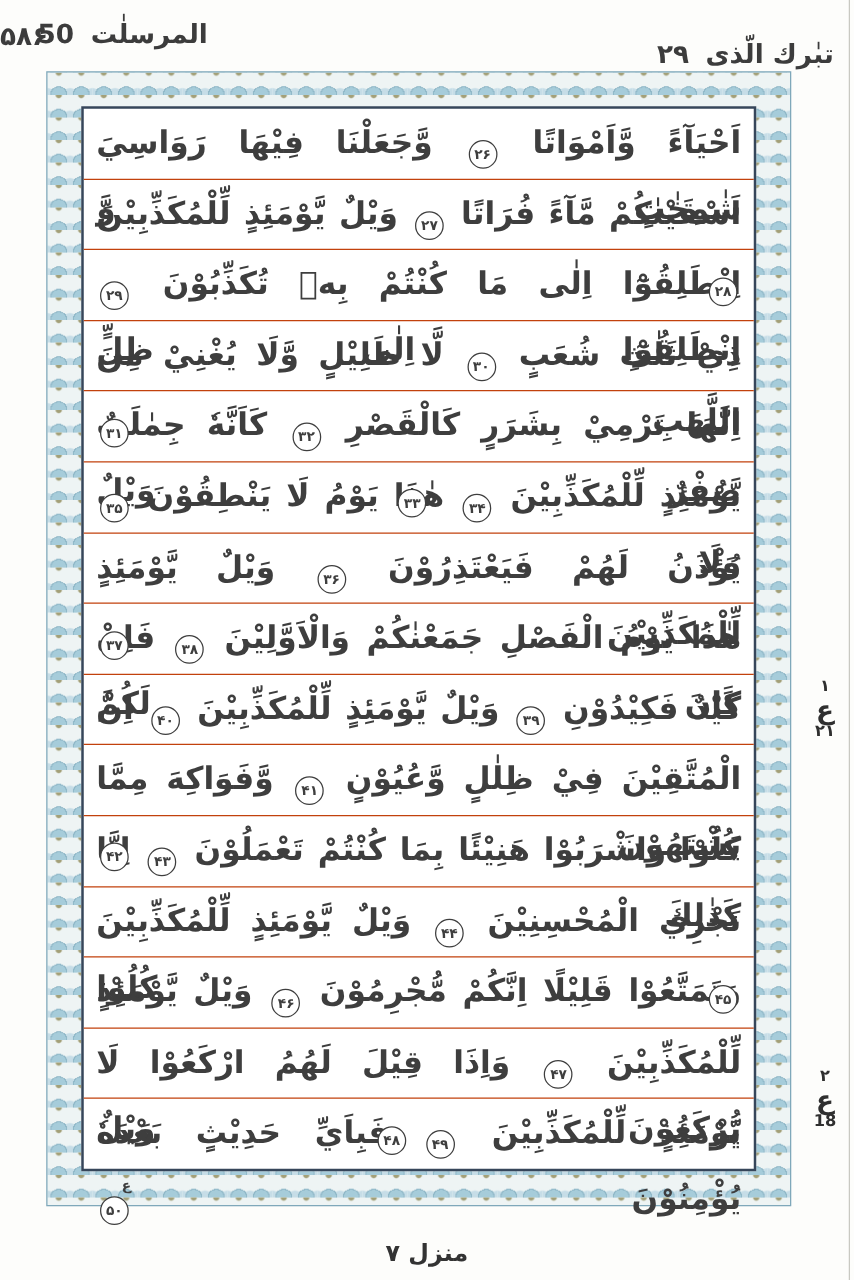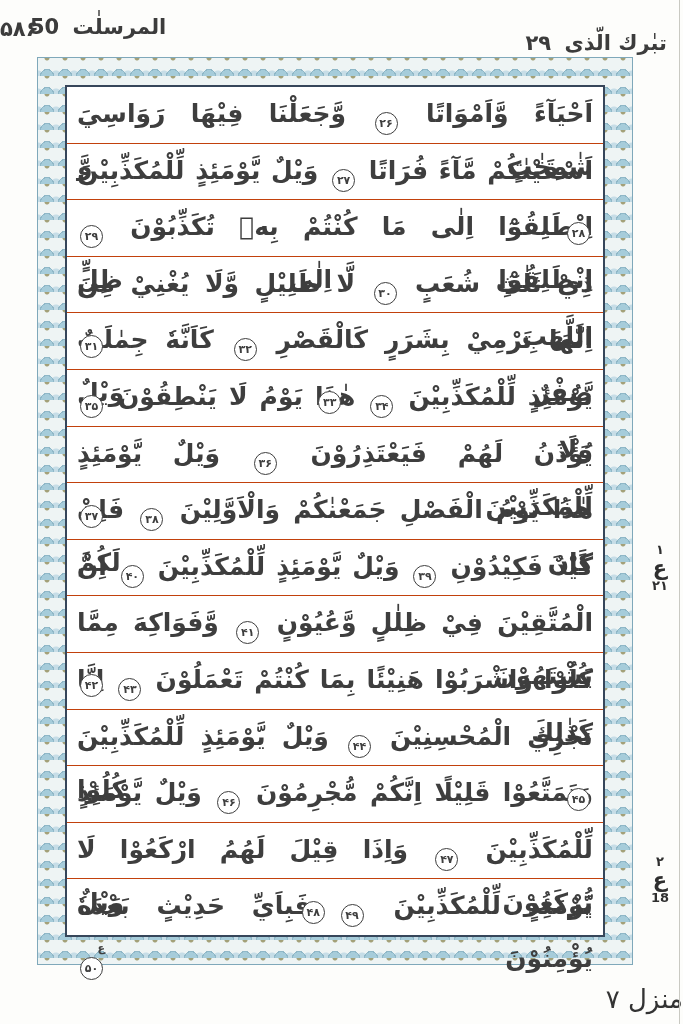--- a/index.html
+++ b/index.html
@@ -61,22 +61,22 @@
     position:absolute;width:34px;right:6px;text-align:center;
     font-weight:bold;color:#2f2f2f;direction:rtl;line-height:1.05;
   }
   .ruku-marker .t{display:block;font-size:13px;}
   .ruku-marker .s{display:block;font-size:21px;}
   .ruku-marker .b{display:block;font-size:13px;}
   .marker-1{top:543px;}
   .marker-2{top:855px;}
   
   .footer{
-    position:absolute;bottom:10px;left:0;width:683px;
-    font-size:26px;font-weight:normal;color:#333;direction:rtl;
+    position:absolute;bottom:10px;left:0;width:683px;text-align:center;
+    font-size:19px;font-weight:bold;color:#333;direction:rtl;
   }
   
   .edge-line{position:absolute;top:0;right:3px;height:1024px;border-left:1px solid #c9c9c2;}
 </style>
 </head>
 <body>
 
 <div class="hdr hdr-right">
   <span>تبٰرك الّذى</span>
   <span class="num">۲۹</span>

